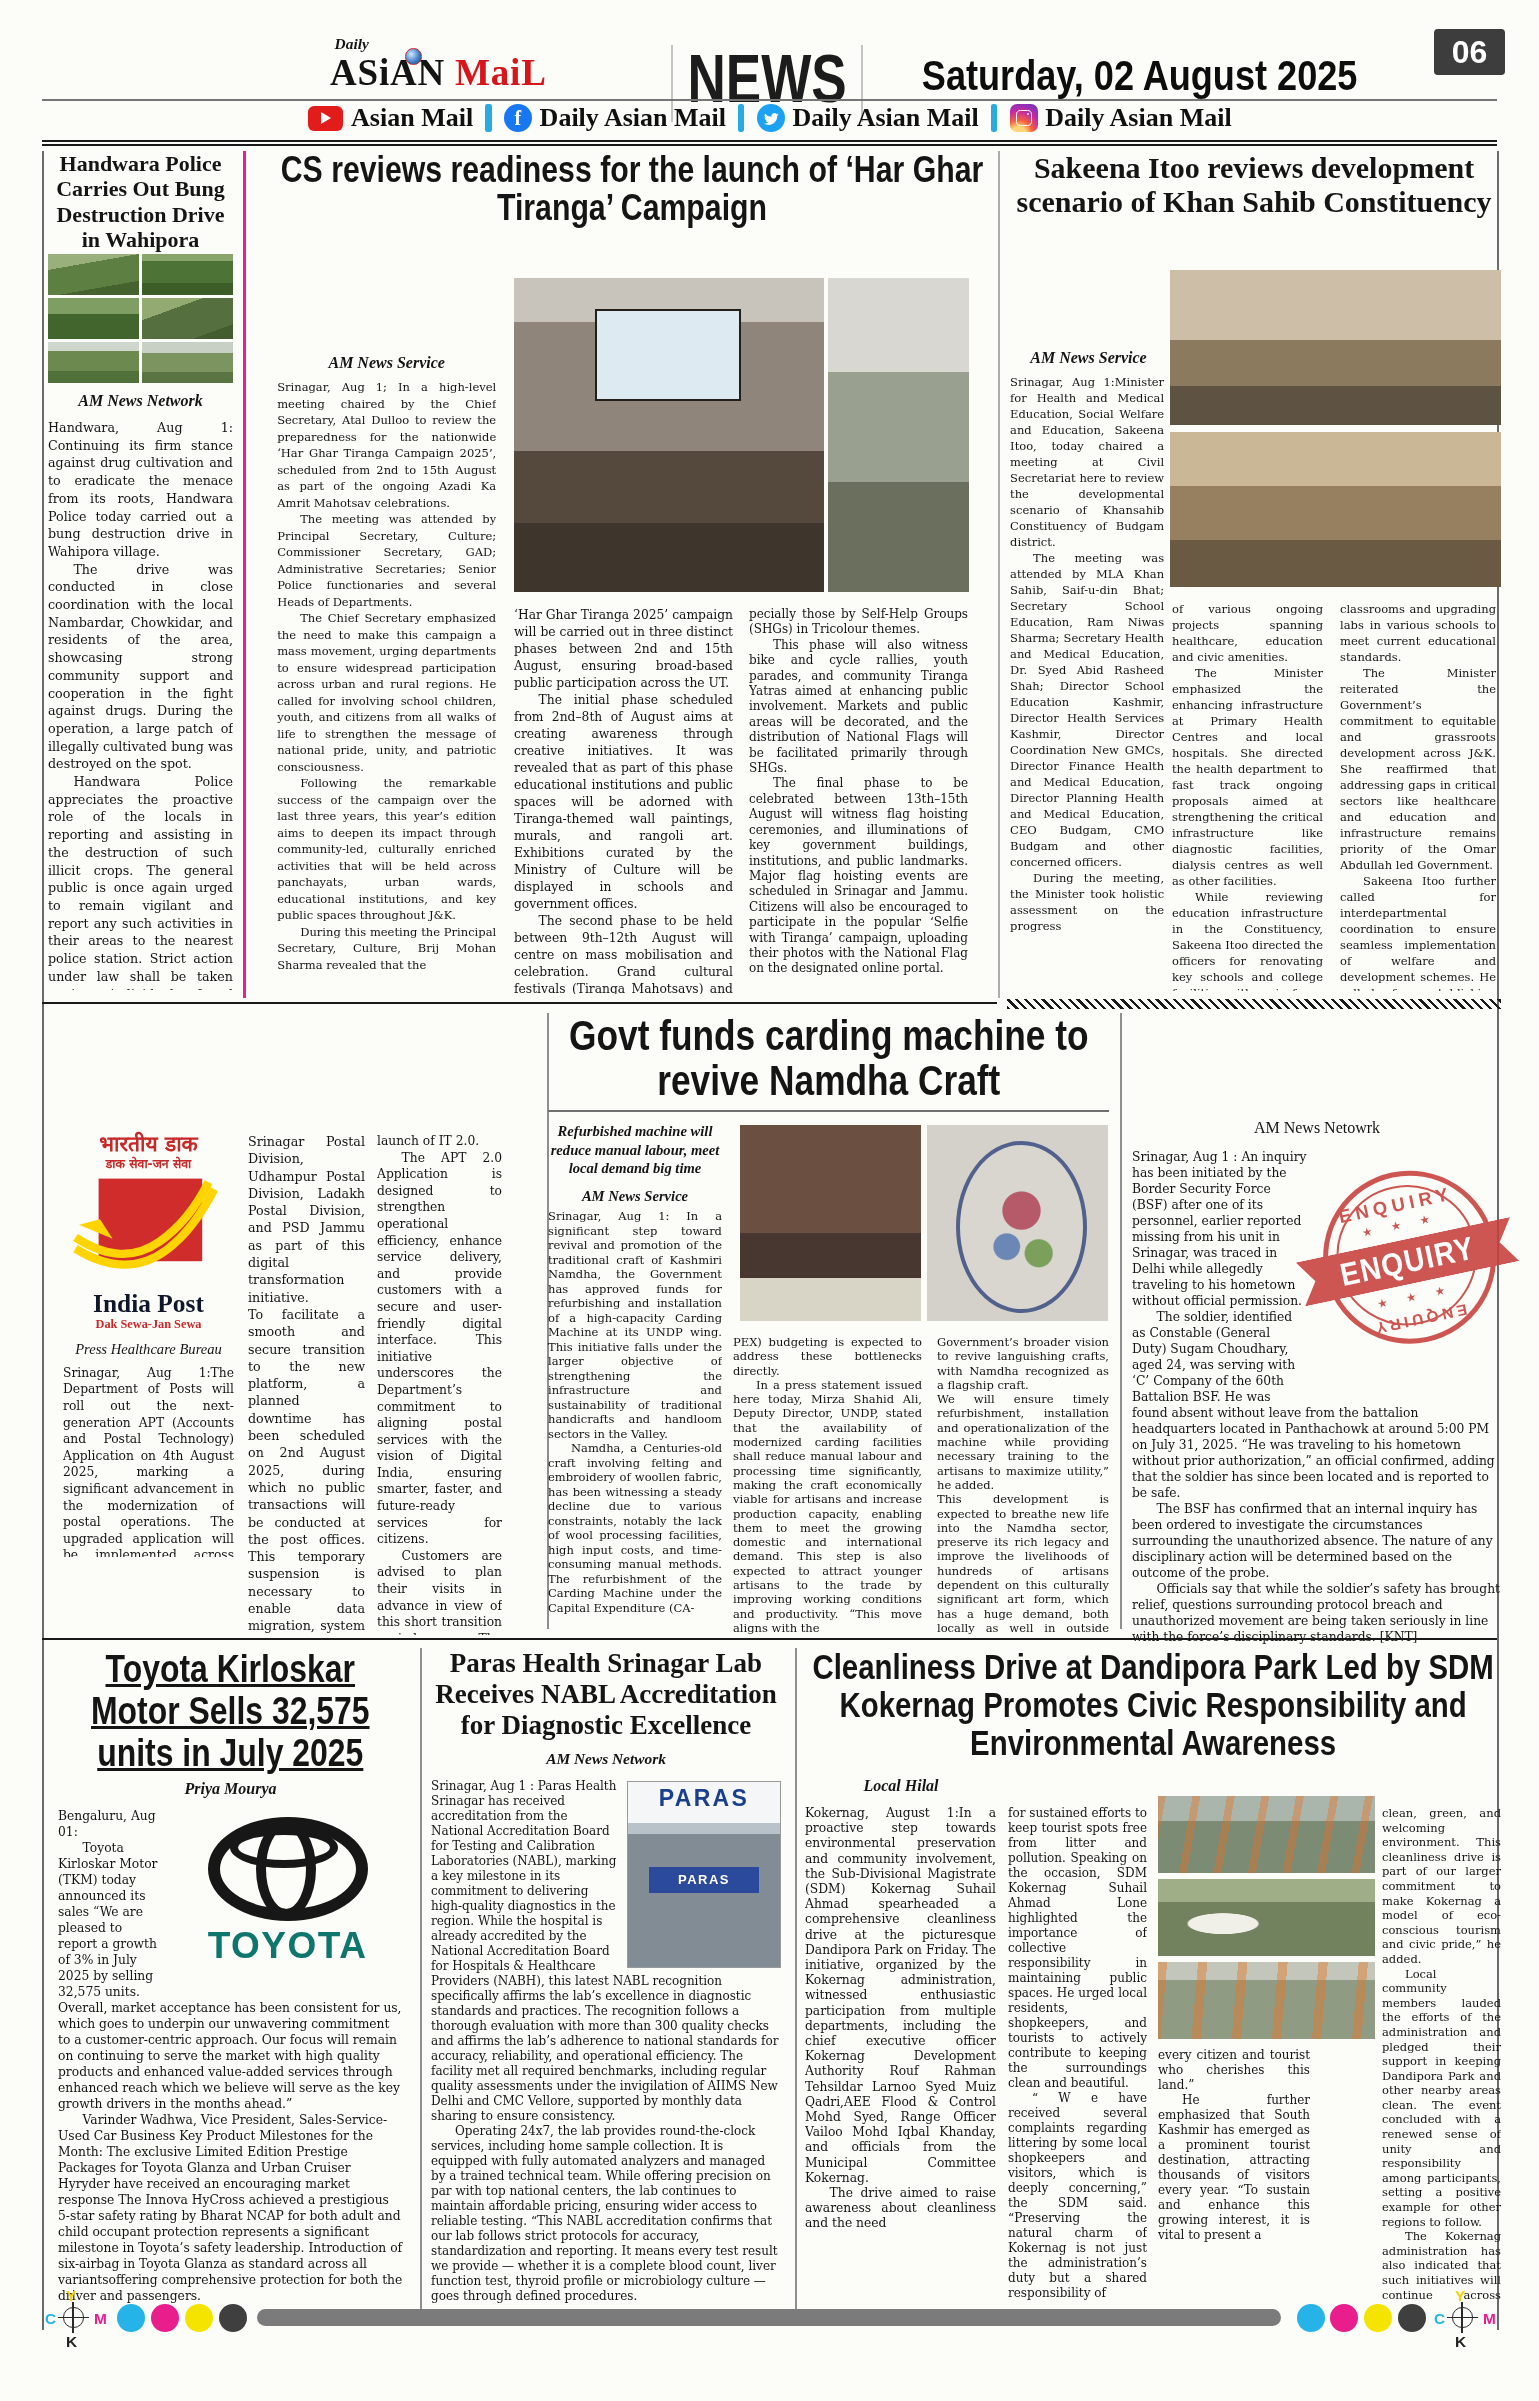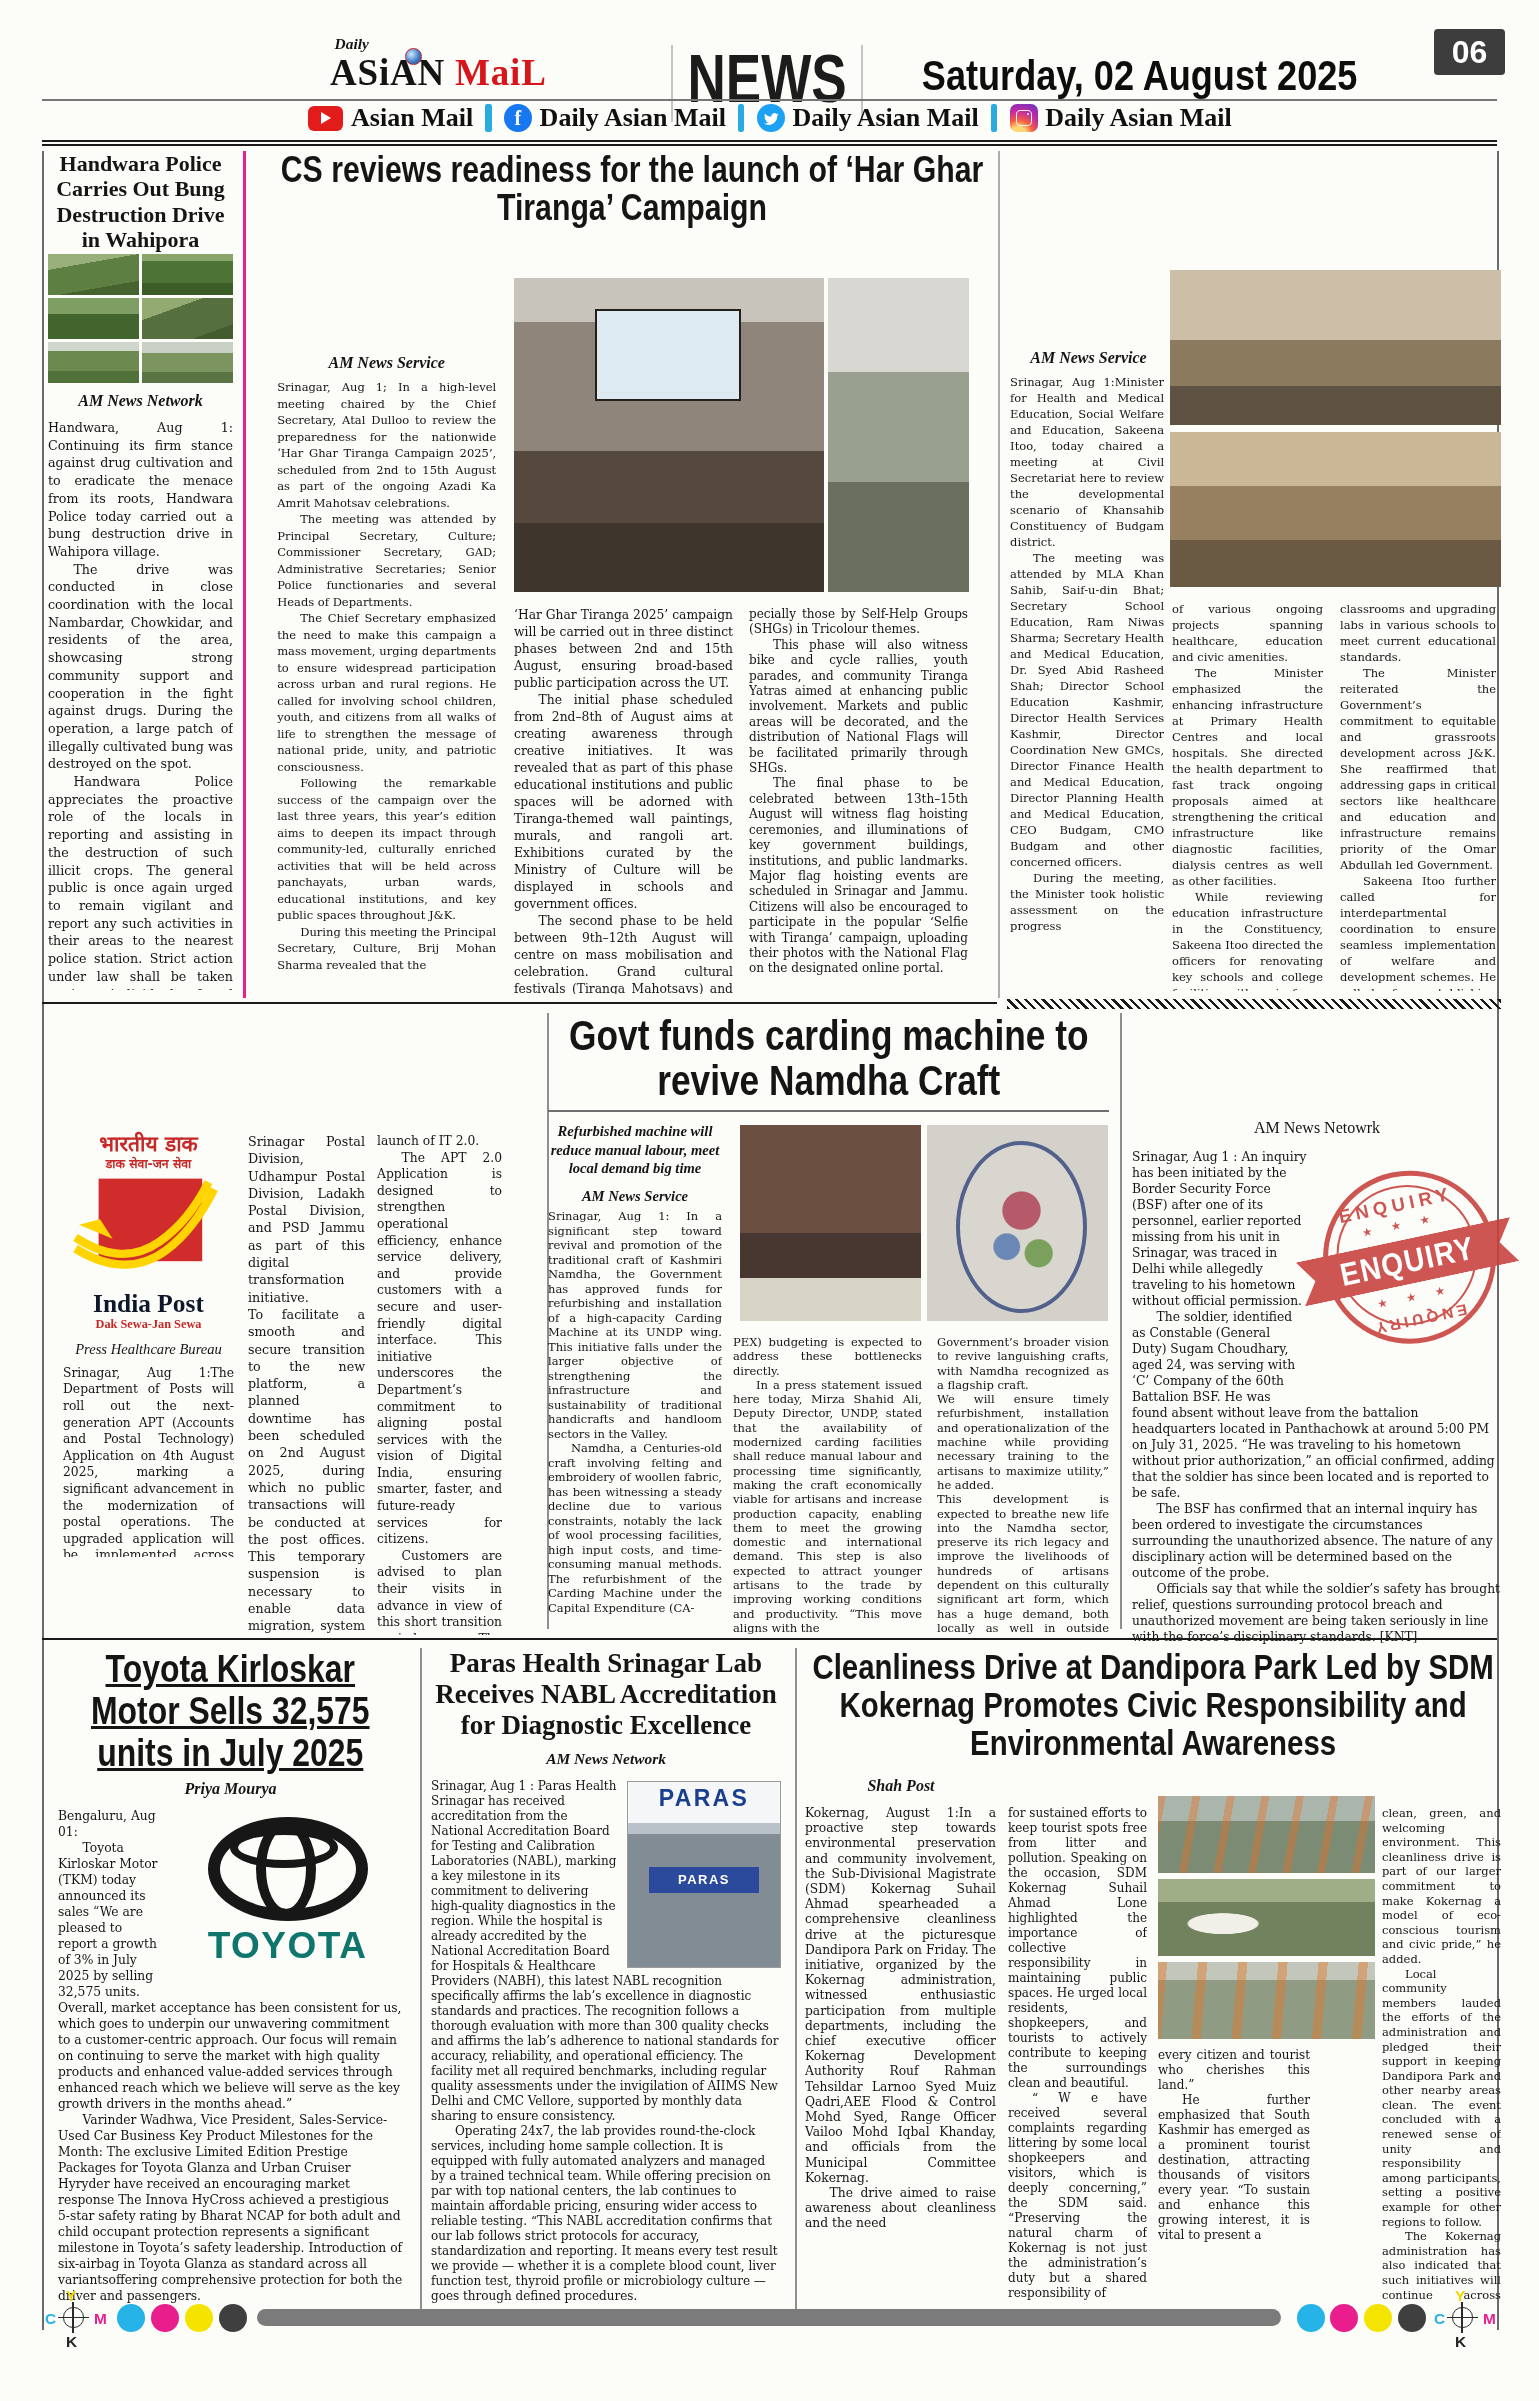--- a/index.html
+++ b/index.html
@@ -274,20 +274,21 @@
   The initial phase scheduled from 2nd–8th of August aims at creating awareness through creative initiatives. It was revealed that as part of this phase educational institutions and public spaces will be adorned with Tiranga-themed wall paintings, murals, and rangoli art. Exhibitions curated by the Ministry of Culture will be displayed in schools and government offices.
   The second phase to be held between 9th–12th August will centre on mass mobilisation and celebration. Grand cultural festivals (Tiranga Mahotsavs) and melas will be organised, highlighting local arts, crafts, and products, es-</div>
     <div id="a2-col3" class="bt">pecially those by Self-Help Groups (SHGs) in Tricolour themes.
   This phase will also witness bike and cycle rallies, youth parades, and community Tiranga Yatras aimed at enhancing public involvement. Markets and public areas will be decorated, and the distribution of National Flags will be facilitated primarily through SHGs.
   The final phase to be celebrated between 13th–15th August will witness flag hoisting ceremonies, and illuminations of key government buildings, institutions, and public landmarks. Major flag hoisting events are scheduled in Srinagar and Jammu. Citizens will also be encouraged to participate in the popular ‘Selfie with Tiranga’ campaign, uploading their photos with the National Flag on the designated online portal.</div>
   </div>
 
   <div class="vline" id="div-g1"></div>
 
   <div class="abs" id="a3">
+    <div id="a3-title" class="ctr">Sakeena Itoo reviews development scenario of Khan Sahib Constituency</div>
     <div id="a3-byline" class="byline">AM News Service</div>
     <div id="a3-col1" class="bt">Srinagar, Aug 1:Minister for Health and Medical Education, Social Welfare and Education, Sakeena Itoo, today chaired a meeting at Civil Secretariat here to review the developmental scenario of Khansahib Constituency of Budgam district.
   The meeting was attended by MLA Khan Sahib, Saif-u-din Bhat; Secretary School Education, Ram Niwas Sharma; Secretary Health and Medical Education, Dr. Syed Abid Rasheed Shah; Director School Education Kashmir, Director Health Services Kashmir, Director Coordination New GMCs, Director Finance Health and Medical Education, Director Planning Health and Medical Education, CEO Budgam, CMO Budgam and other concerned officers.
   During the meeting, the Minister took holistic assessment on the progress</div>
     <div id="a3-photos">
       <div class="ph sk1"></div>
       <div class="ph sk2"></div>
     </div>
     <div id="a3-col2" class="bt">of various ongoing projects spanning healthcare, education and civic amenities.
   The Minister emphasized the enhancing infrastructure at Primary Health Centres and local hospitals. She directed the health department to fast track ongoing proposals aimed at strengthening the critical infrastructure like diagnostic facilities, dialysis centres as well as other facilities.
@@ -404,21 +405,21 @@
   Operating 24x7, the lab provides round-the-clock services, including home sample collection. It is equipped with fully automated analyzers and managed by a trained technical team. While offering precision on par with top national centers, the lab continues to maintain affordable pricing, ensuring wider access to reliable testing. “This NABL accreditation confirms that our lab follows strict protocols for accuracy, standardization and reporting. It means every test result we provide — whether it is a complete blood count, liver function test, thyroid profile or microbiology culture — goes through defined procedures.</span>
     </div>
   </div>
 
   <div class="vline" id="div-g5"></div>
 
   <div class="abs" id="a9">
     <div id="a9-title" class="ctr">
         <span class="sqz">Cleanliness Drive at Dandipora Park Led by SDM Kokernag Promotes Civic Responsibility and Environmental Awareness</span>
       </div>
-    <div id="a9-byline" class="byline">Shah Post</div>
+    <div id="a9-byline" class="byline">Local Hilal</div>
     <div id="a9-col1" class="bt">Kokernag, August 1:In a proactive step towards environmental preservation and community involvement, the Sub-Divisional Magistrate (SDM) Kokernag Suhail Ahmad spearheaded a comprehensive cleanliness drive at the picturesque Dandipora Park on Friday. The initiative, organized by the Kokernag administration, witnessed enthusiastic participation from multiple departments, including the chief executive officer Kokernag Development Authority Rouf Rahman Tehsildar Larnoo Syed Muiz Qadri,AEE Flood &amp; Control Mohd Syed, Range Officer Vailoo Mohd Iqbal Khanday, and officials from the Municipal Committee Kokernag.
   The drive aimed to raise awareness about cleanliness and the need</div>
     <div id="a9-col2" class="bt">for sustained efforts to keep tourist spots free from litter and pollution. Speaking on the occasion, SDM Kokernag Suhail Ahmad Lone highlighted the importance of collective responsibility in maintaining public spaces. He urged local residents, shopkeepers, and tourists to actively contribute to keeping the surroundings clean and beautiful.
   “ W e have received several complaints regarding littering by some local shopkeepers and visitors, which is deeply concerning,” the SDM said. “Preserving the natural charm of Kokernag is not just the administration’s duty but a shared responsibility of</div>
     <div id="a9-photos">
       <div class="ph cl1"></div>
       <div class="ph cl2"></div>
       <div class="ph cl3"></div>
     </div>
     <div id="a9-col3" class="bt">every citizen and tourist who cherishes this land.”

